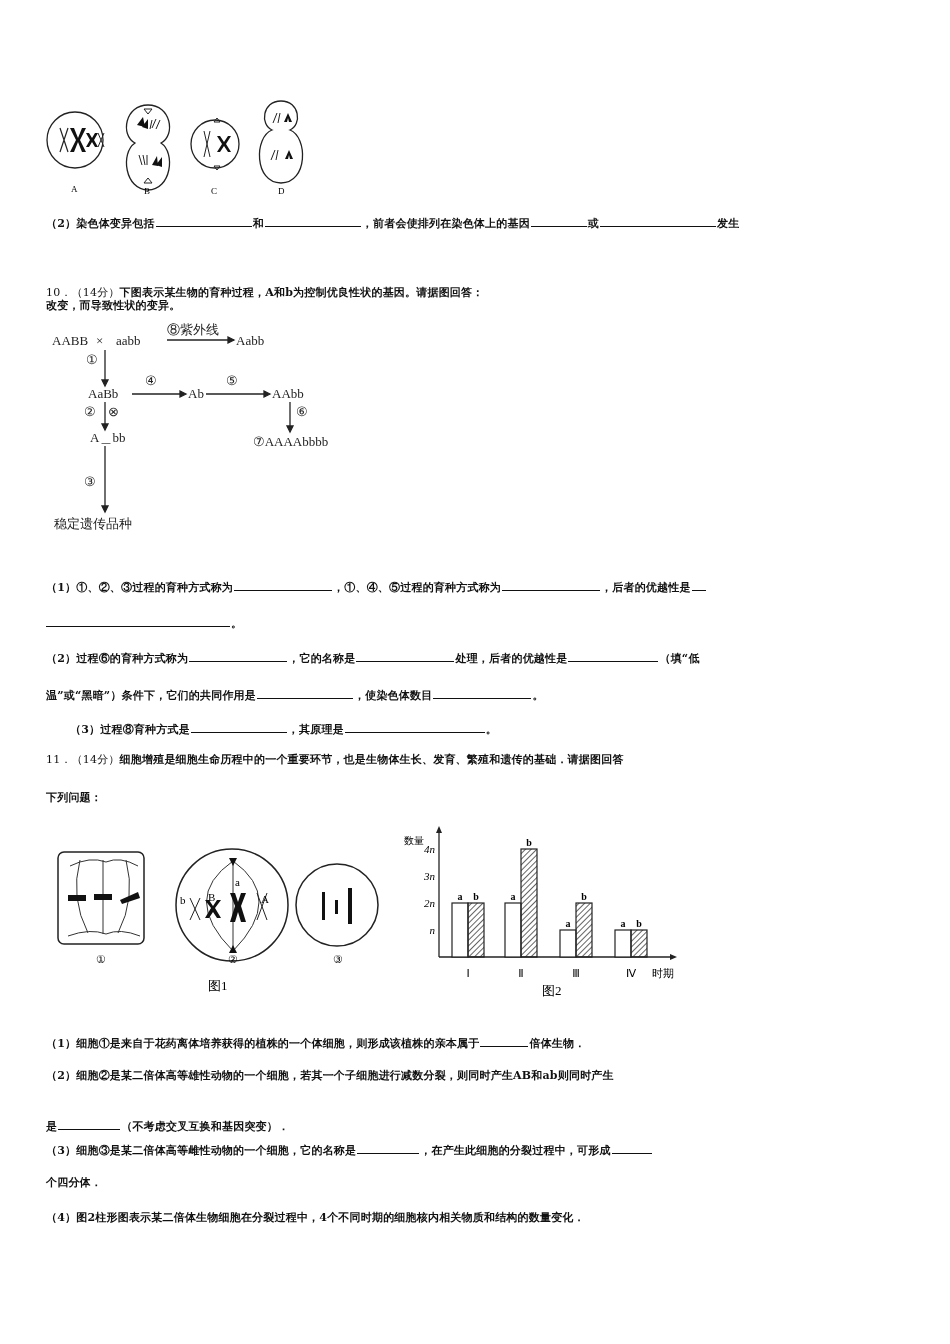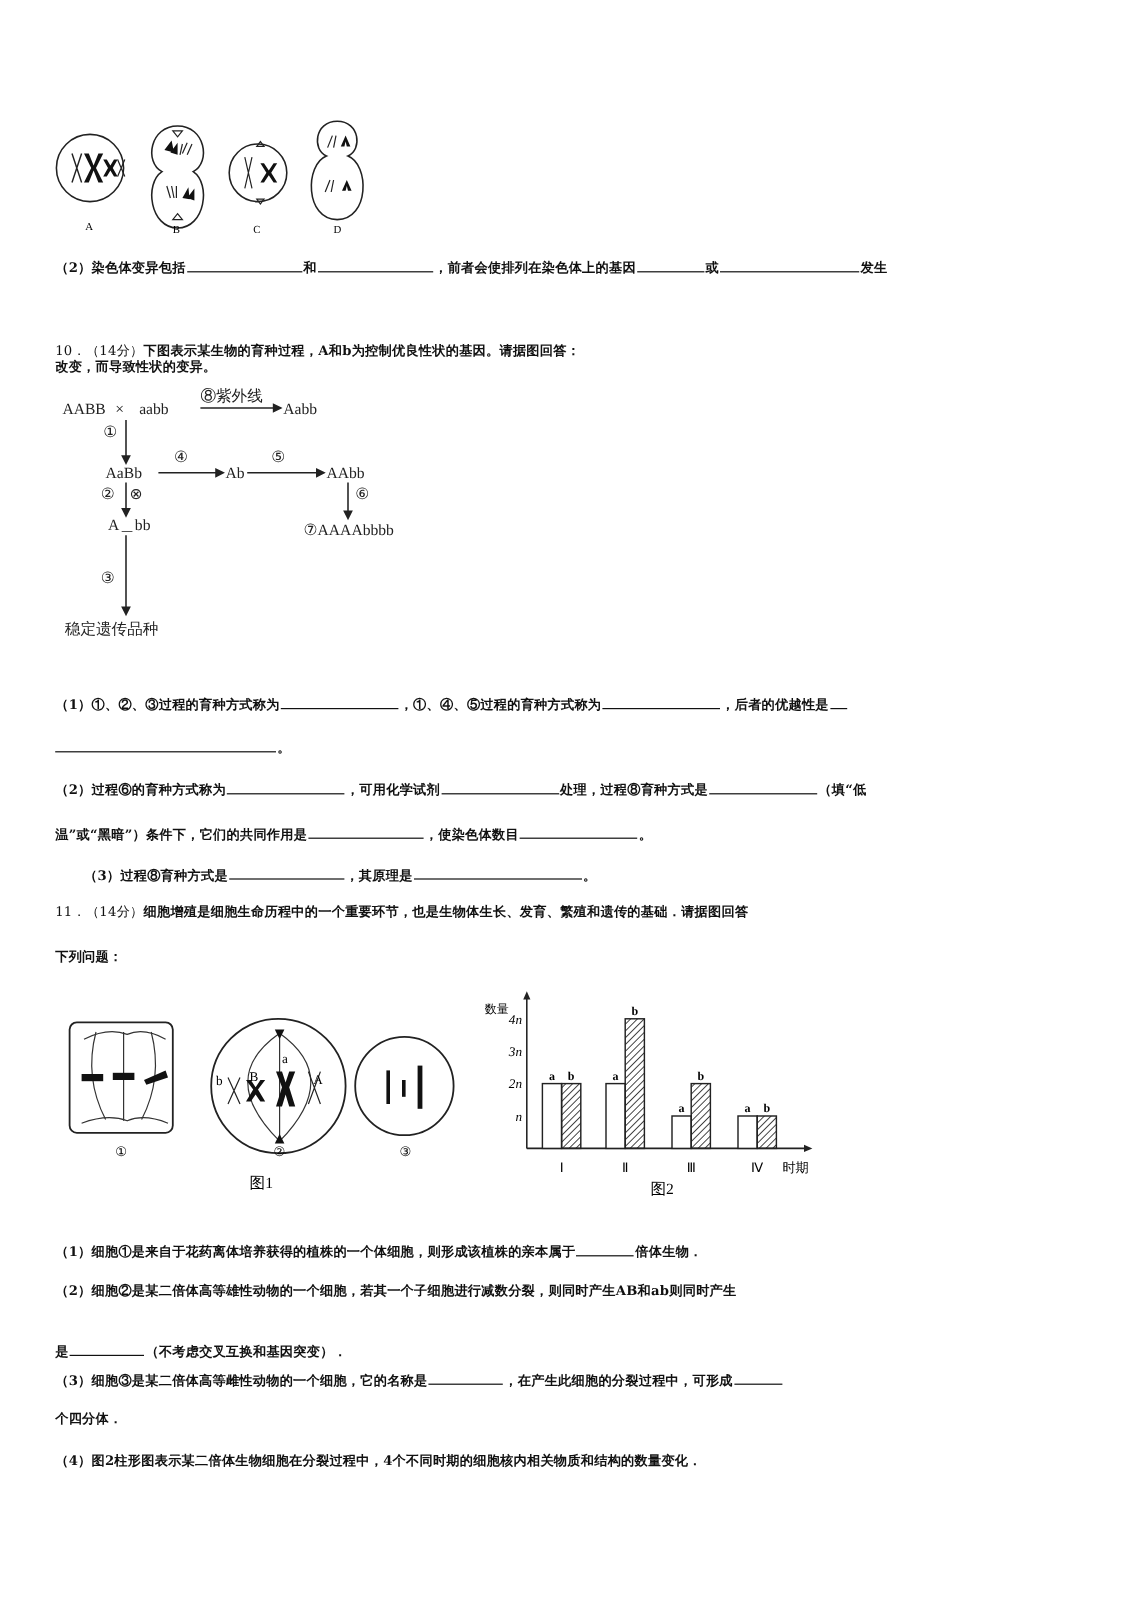--- a/index.html
+++ b/index.html
@@ -125,21 +125,21 @@
 </div>
 
 <div class="line" style="top:576px;">
   <span>（1）①、②、③过程的育种方式称为</span><span class="blank" style="width:98px"></span><span>，①、④、⑤过程的育种方式称为</span><span class="blank" style="width:98px"></span><span>，后者的优越性是</span><span class="blank" style="width:14px"></span>
 </div>
 <div class="line" style="top:612px;">
   <span class="blank" style="width:184px;margin-left:0"></span><span>。</span>
 </div>
 
 <div class="line" style="top:647px;">
-  <span>（2）过程⑥的育种方式称为</span><span class="blank" style="width:98px"></span><span>，可用化学试剂</span><span class="blank" style="width:98px"></span><span>处理，过程⑧育种方式是</span><span class="blank" style="width:90px"></span><span>（填“低</span>
+  <span>（2）过程⑥的育种方式称为</span><span class="blank" style="width:98px"></span><span>，它的名称是</span><span class="blank" style="width:98px"></span><span>处理，后者的优越性是</span><span class="blank" style="width:90px"></span><span>（填“低</span>
 </div>
 <div class="line" style="top:684px;">
   <span>温”或“黑暗”）条件下，它们的共同作用是</span><span class="blank" style="width:96px"></span><span>，使染色体数目</span><span class="blank" style="width:98px"></span><span>。</span>
 </div>
 <div class="line" style="top:718px;margin-left:24px;">
   <span>（3）过程⑧育种方式是</span><span class="blank" style="width:96px"></span><span>，其原理是</span><span class="blank" style="width:140px"></span><span>。</span>
 </div>
 
 <div class="line" style="top:752px;">
   <span style="font-weight:normal">11．</span><span style="font-weight:normal">（14分）</span><span>细胞增殖是细胞生命历程中的一个重要环节，也是生物体生长、发育、繁殖和遗传的基础．请据图回答</span>

